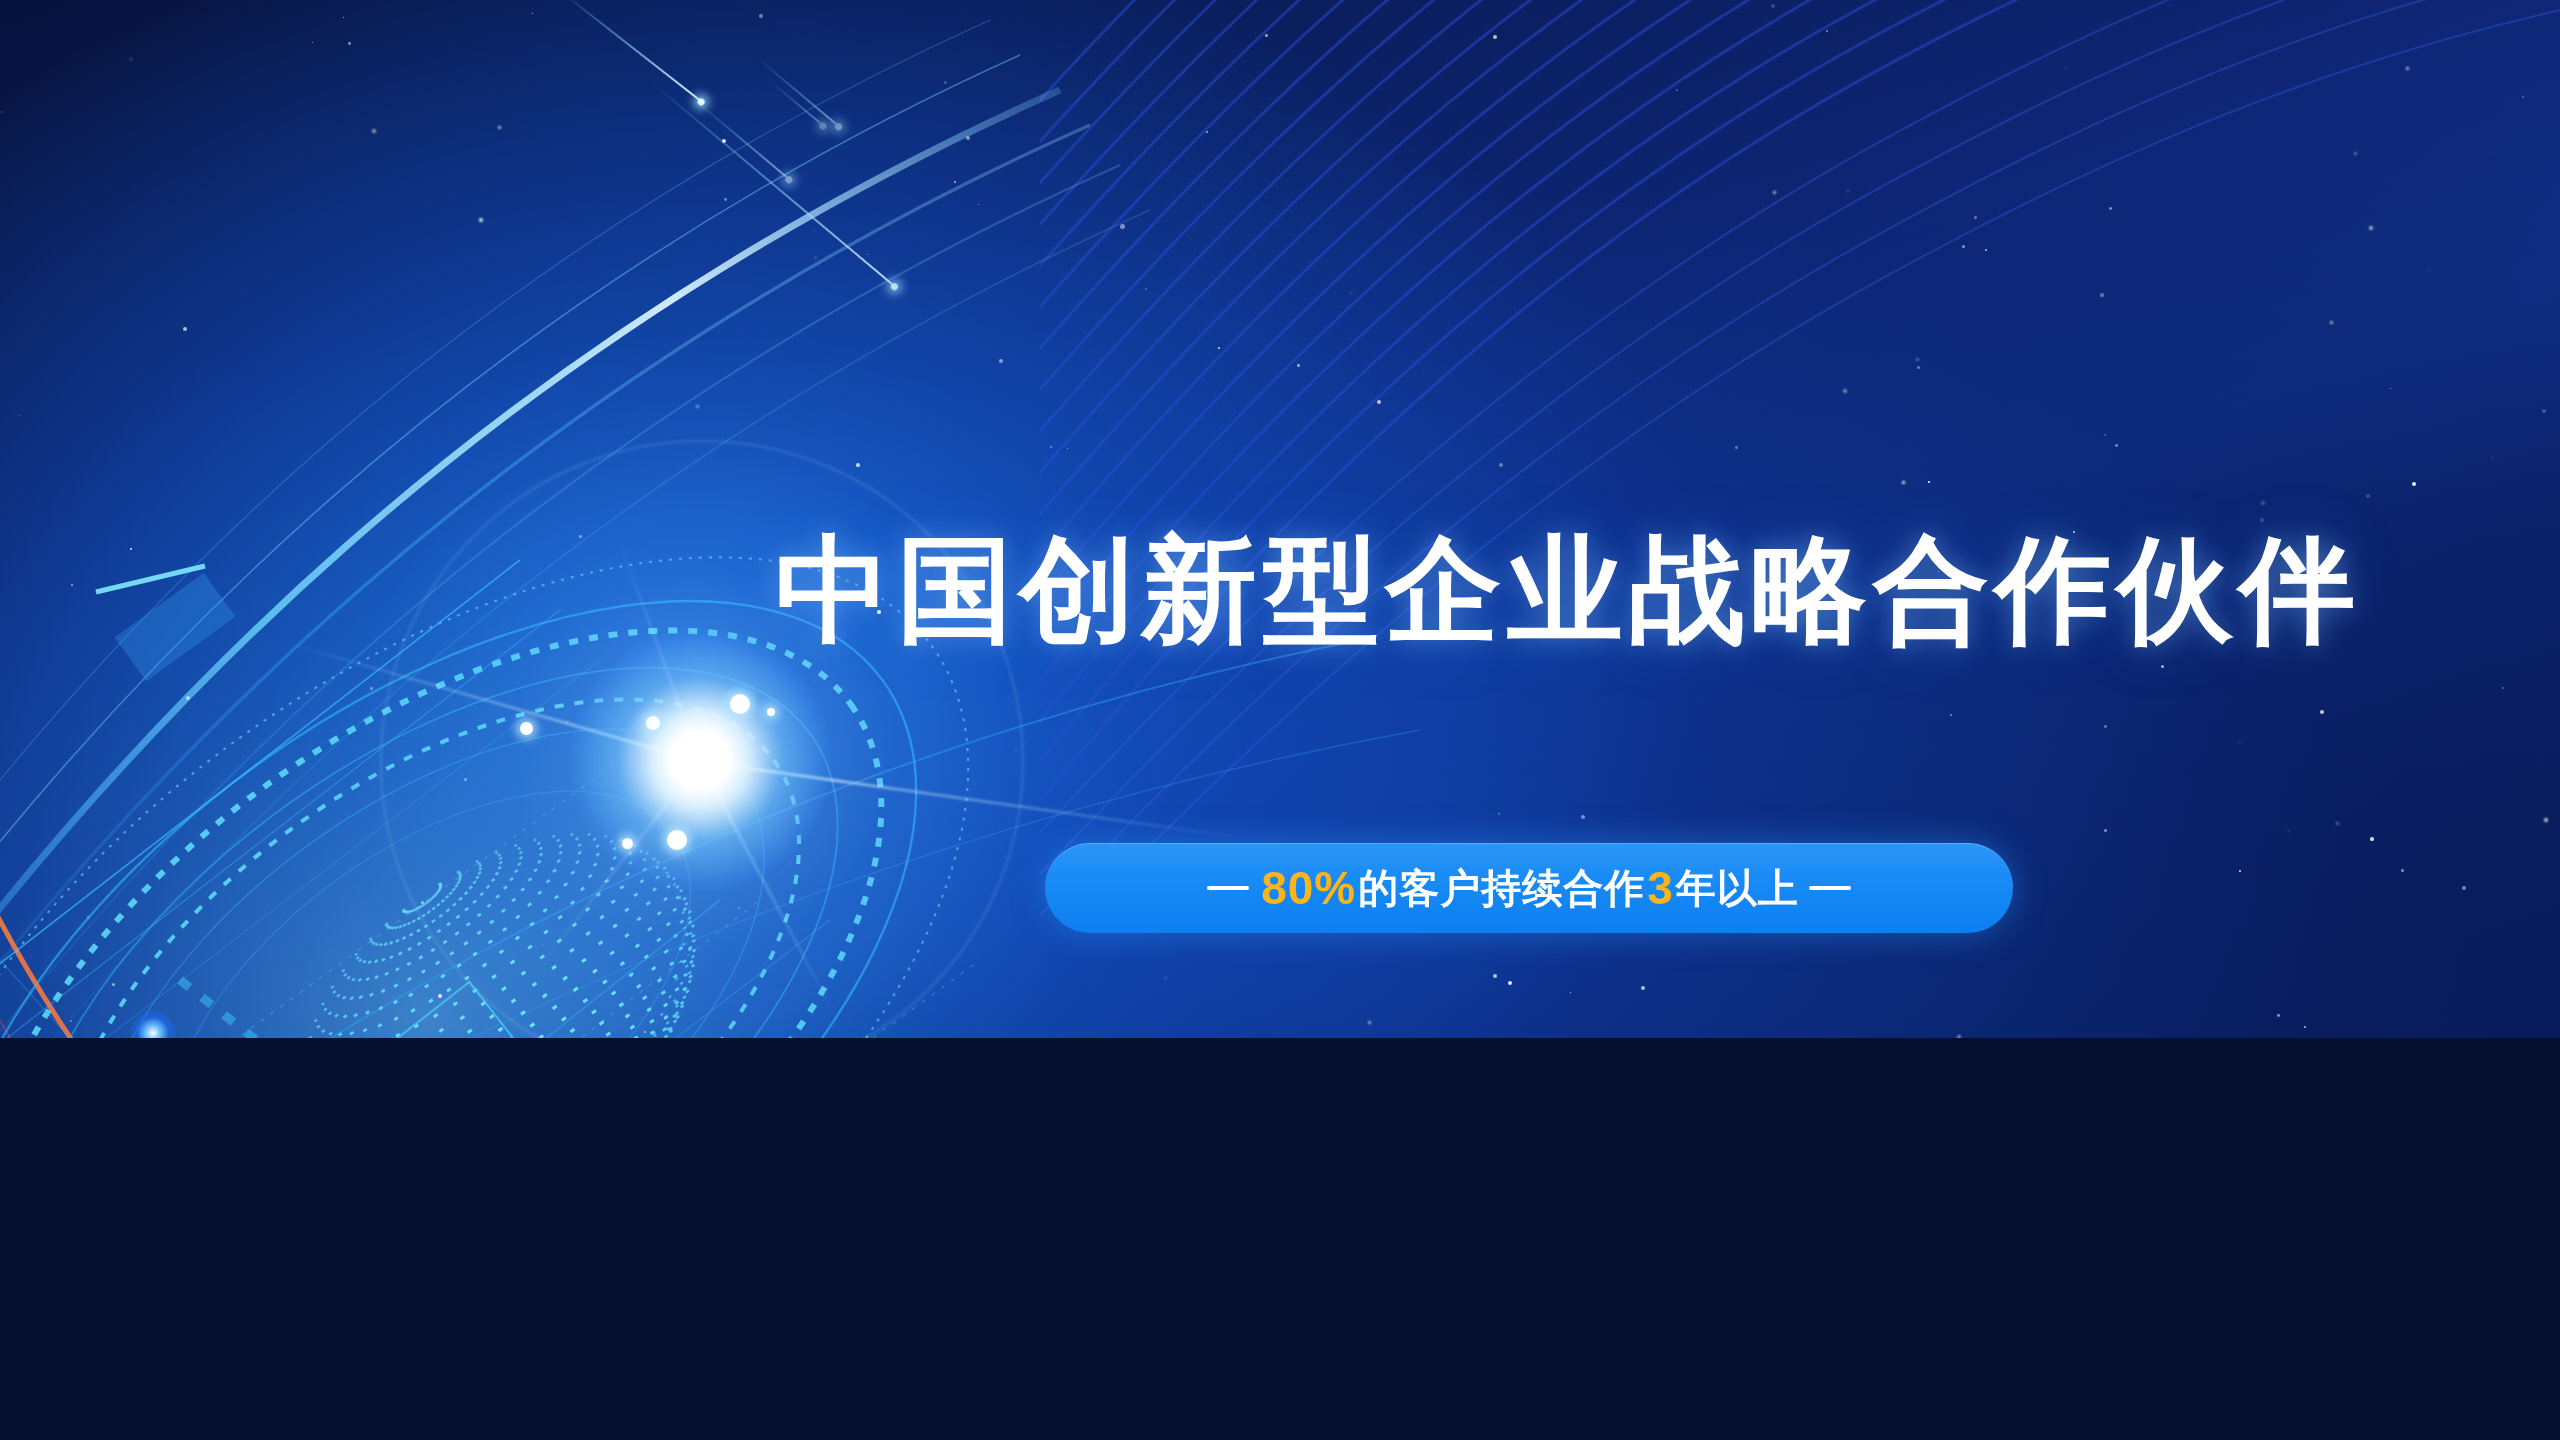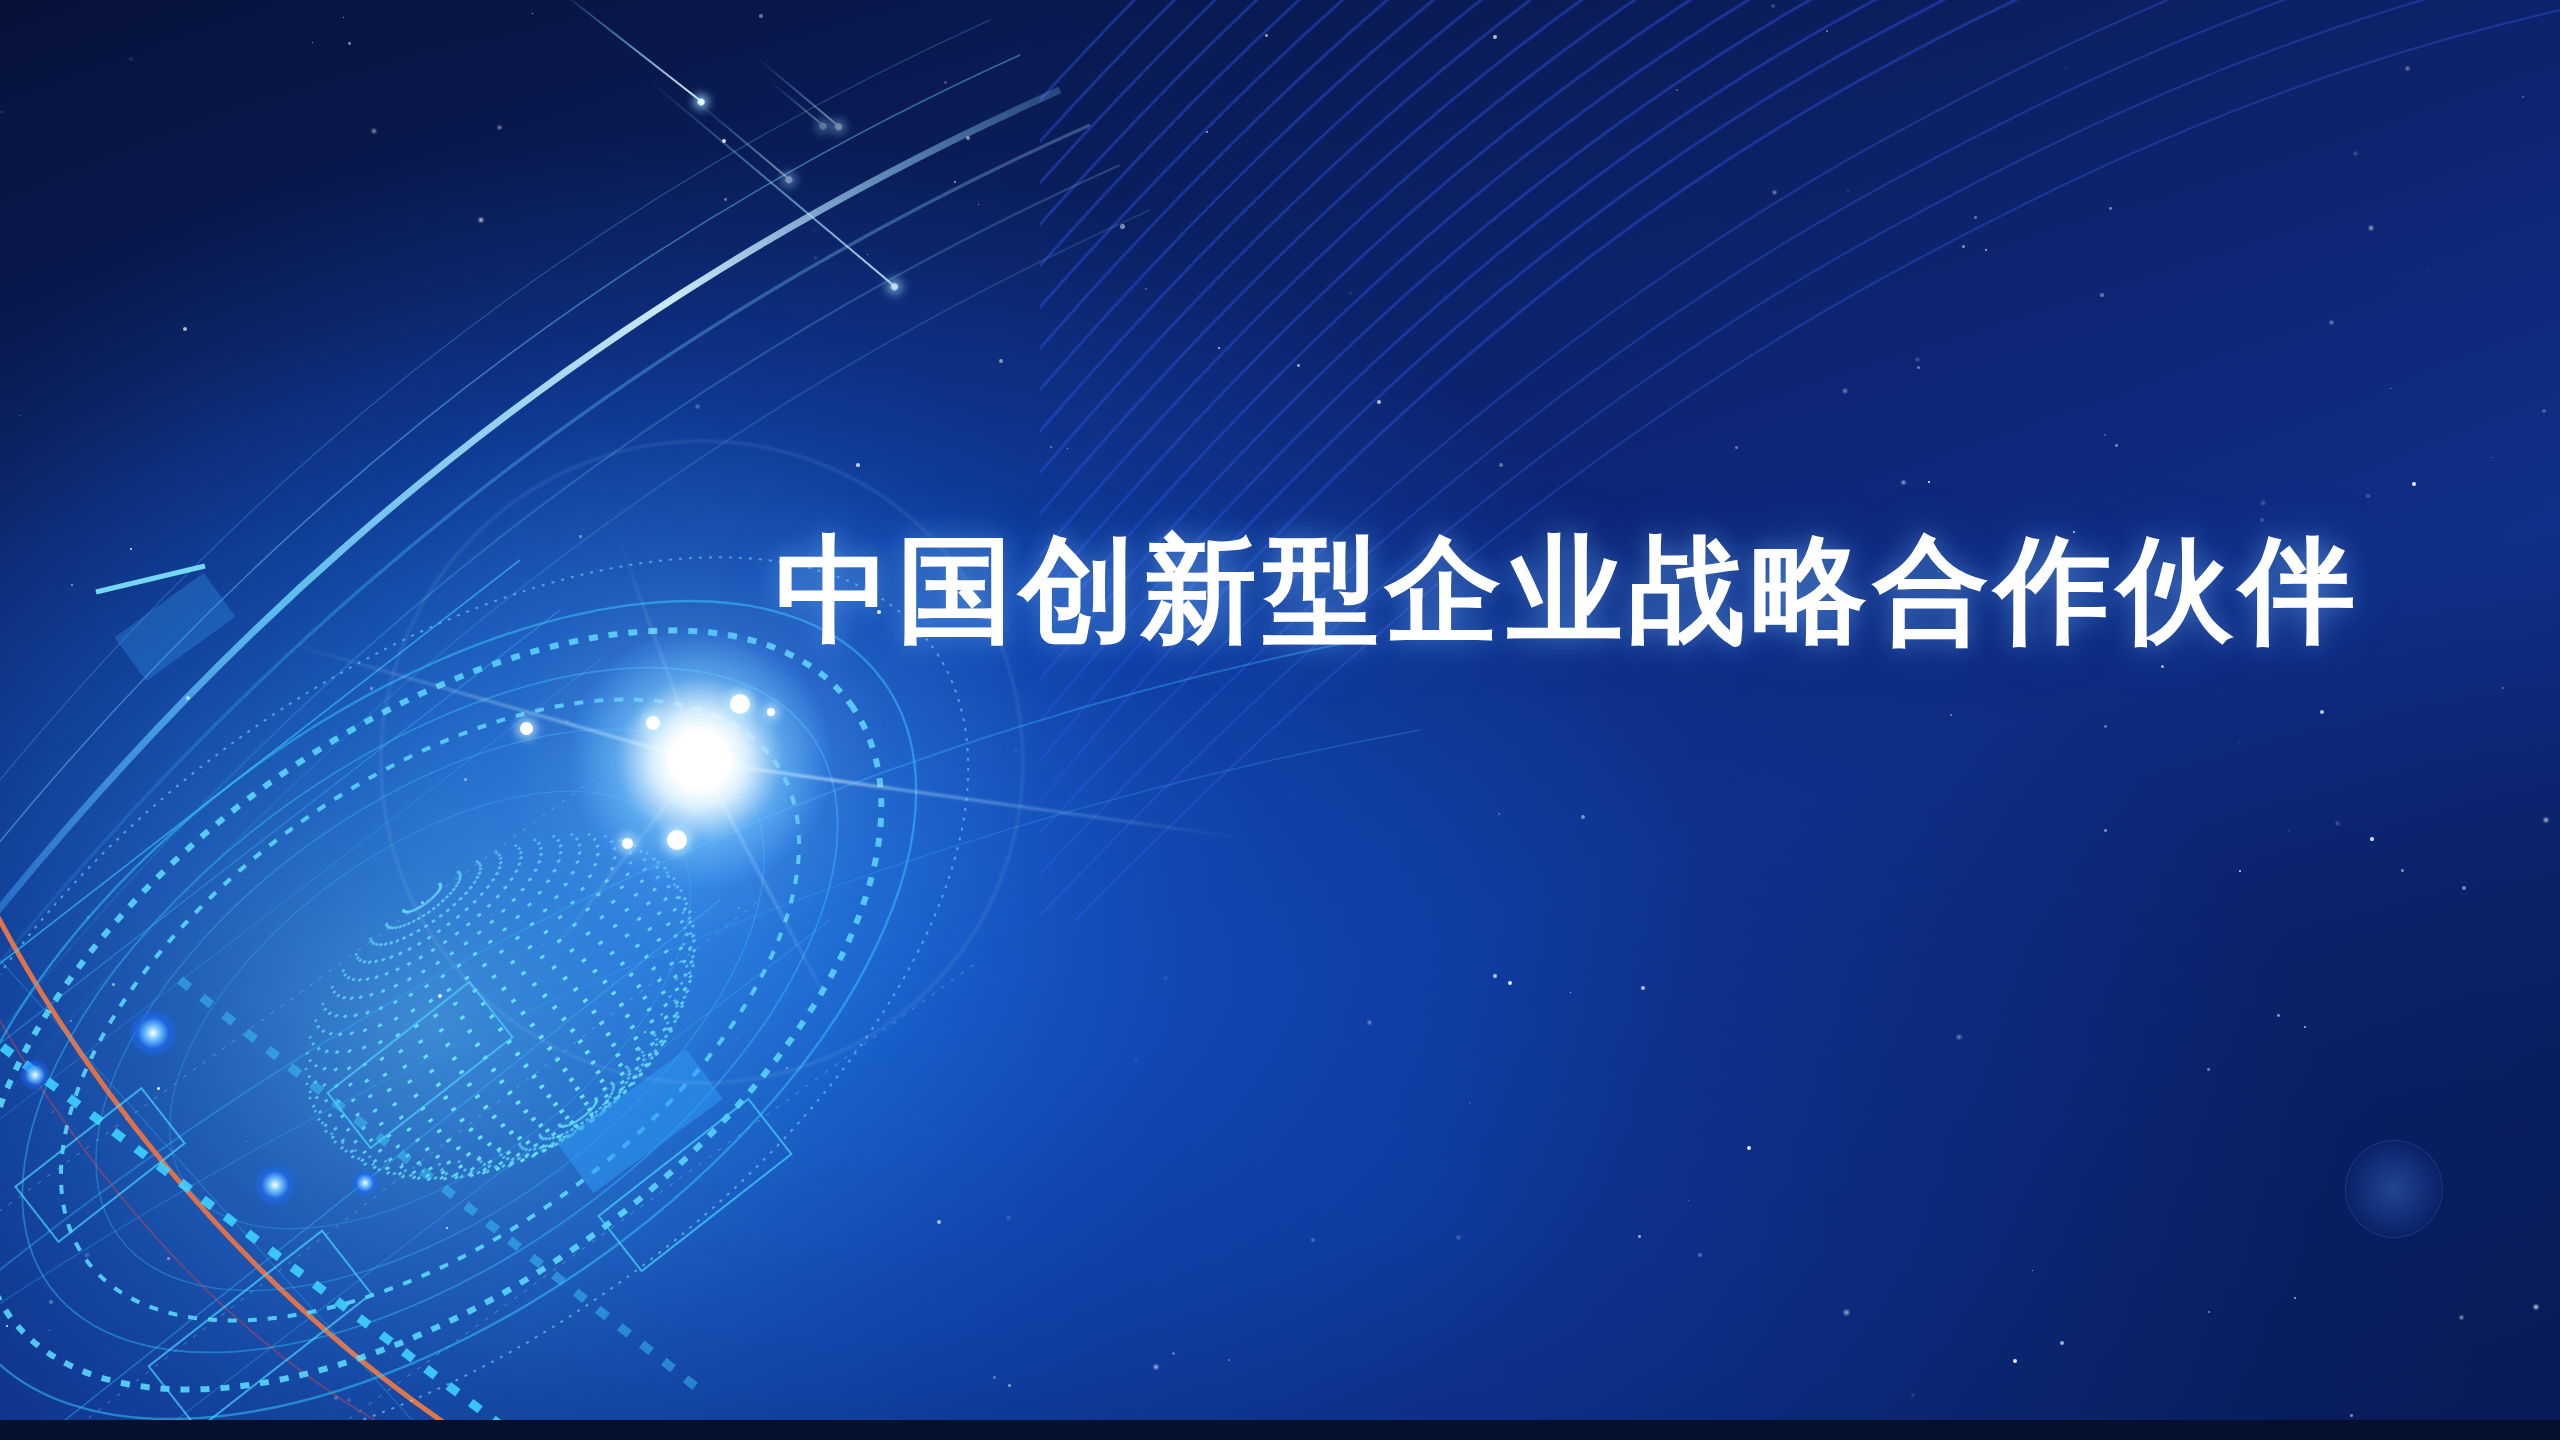--- a/index.html
+++ b/index.html
@@ -1,19 +1,19 @@
 <!DOCTYPE html>
 <html><head>
 <meta charset="utf-8">
 <title>Hero Banner</title>
 <style>
   html,body{margin:0;padding:0;background:#05102f;}
   #stage{
     position:relative;
-    width:2560px;height:1420px;
+    width:2560px;height:1038px;
     overflow:hidden;
     font-family:"Liberation Sans","DejaVu Sans",sans-serif;
     background:
       radial-gradient(ellipse 1500px 1100px at 27% 62%, rgba(26,110,226,0.85) 0%, rgba(18,78,190,0.55) 38%, rgba(10,40,120,0.10) 68%, rgba(0,0,0,0) 100%),
       radial-gradient(ellipse 1700px 1300px at 55% 85%, rgba(16,72,190,0.55) 0%, rgba(10,40,125,0.20) 55%, rgba(0,0,0,0) 100%),
       radial-gradient(ellipse 1400px 900px at 96% 100%, rgba(8,26,86,0.9) 0%, rgba(6,20,70,0.3) 60%, rgba(0,0,0,0) 100%),
       linear-gradient(160deg, #071138 0%, #0a1a52 22%, #0e2573 45%, #103089 62%, #0d2470 80%, #081a52 100%);
   }
 
   
@@ -1159,14 +1159,24 @@
       <div class="star" style="left:1297px;top:364px;width:2.5px;height:2.5px;opacity:0.57;filter:blur(0px);"></div>
       <div class="star" style="left:2522px;top:96px;width:2.4px;height:2.4px;opacity:0.32;filter:blur(0px);"></div>
       <div class="star" style="left:532px;top:13px;width:1.3px;height:1.3px;opacity:0.86;filter:blur(0px);"></div>
       <div class="star" style="left:130px;top:548px;width:2.1px;height:2.1px;opacity:0.91;filter:blur(0px);"></div>
       <div class="star" style="left:1498px;top:813px;width:2.3px;height:2.3px;opacity:0.33;filter:blur(0px);"></div>
       <div class="star" style="left:1735px;top:446px;width:3.2px;height:3.2px;opacity:0.39;filter:blur(0px);"></div>
     </div>
 
   <div id="title">中国创新型企业战略合作伙伴</div>
 
+  <div id="badge">
+    <div id="badge-text">
+      <span class="rule"></span>
+        <span class="accent">80%</span>
+        <span>的客户持续合作</span>
+        <span class="accent">3</span>
+        <span>年以上</span>
+        <span class="rule"></span>
+    </div>
+  </div>
 
 </div>
 
 </body></html>

